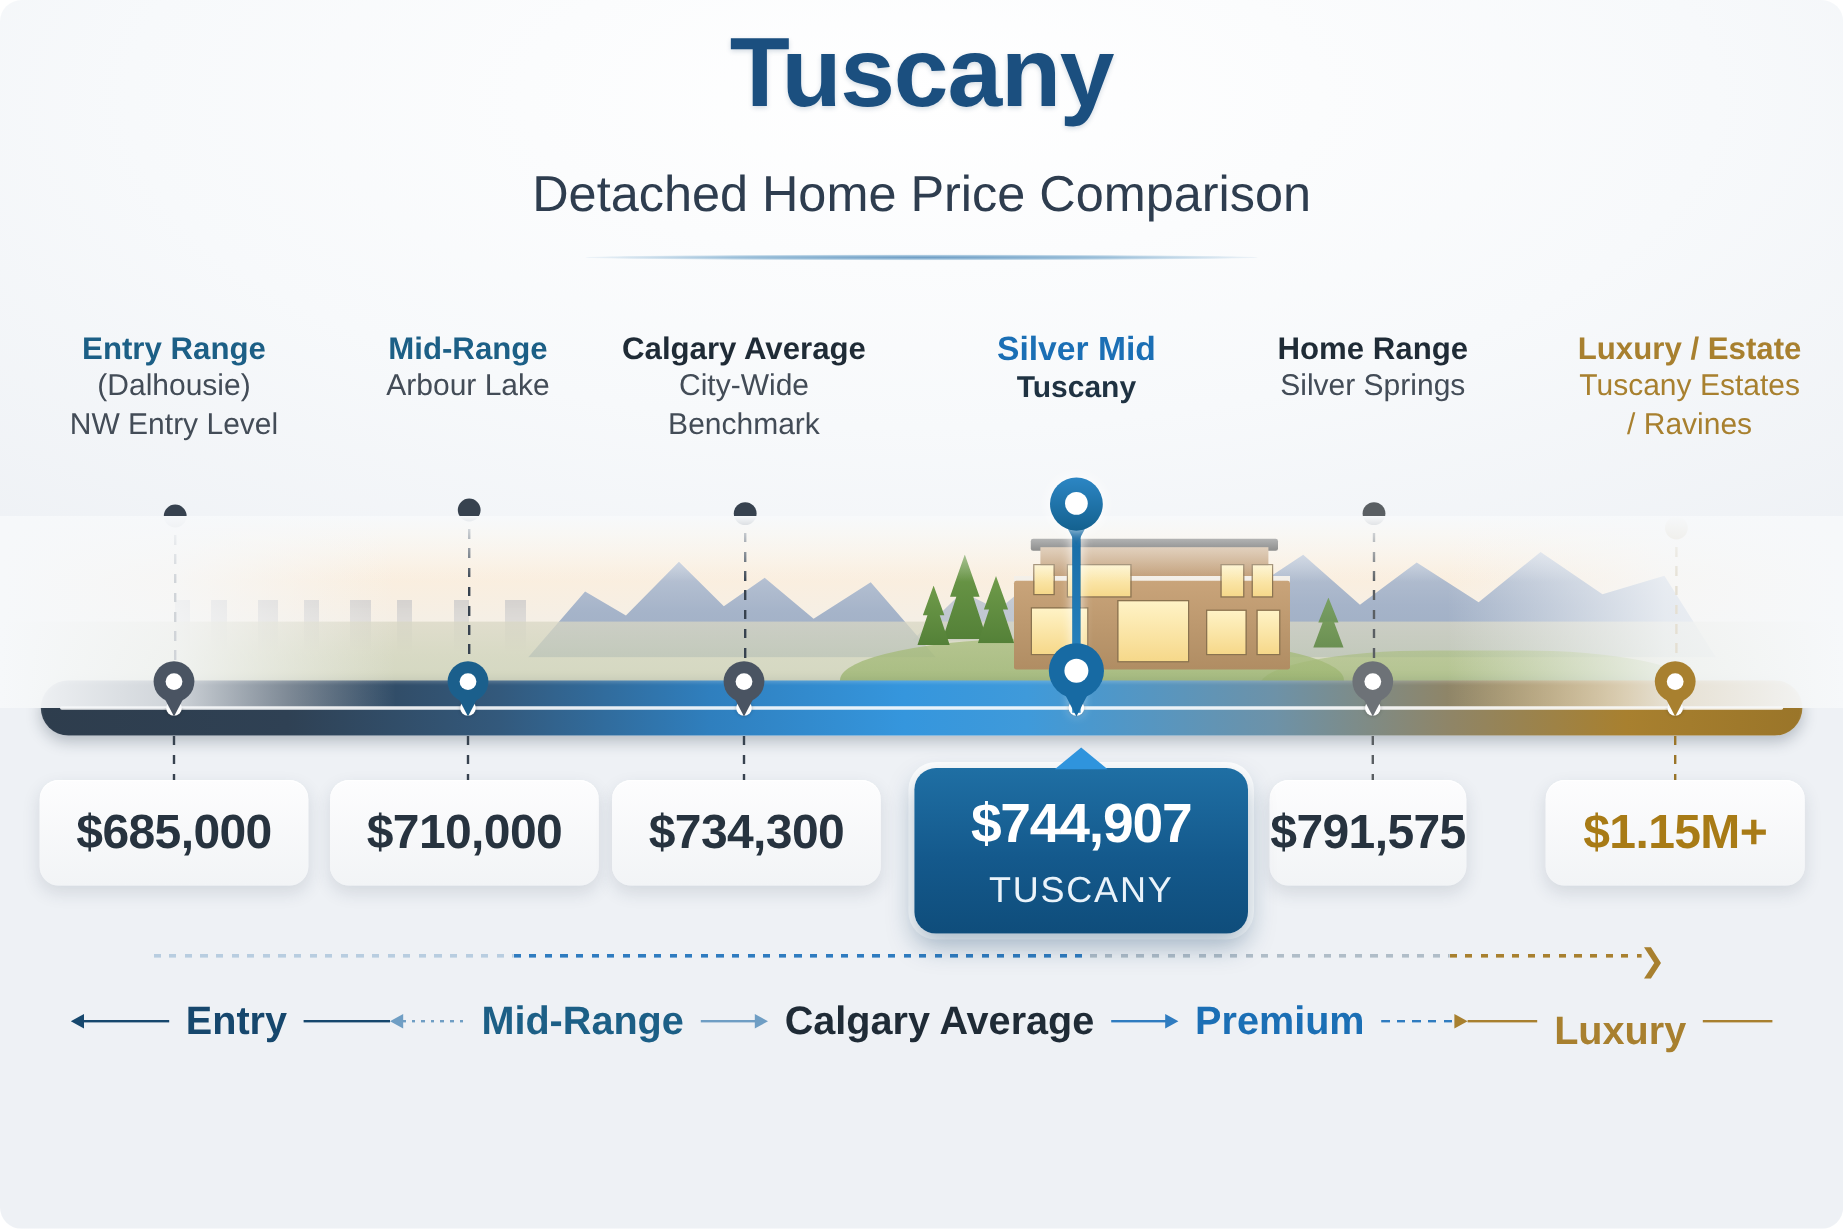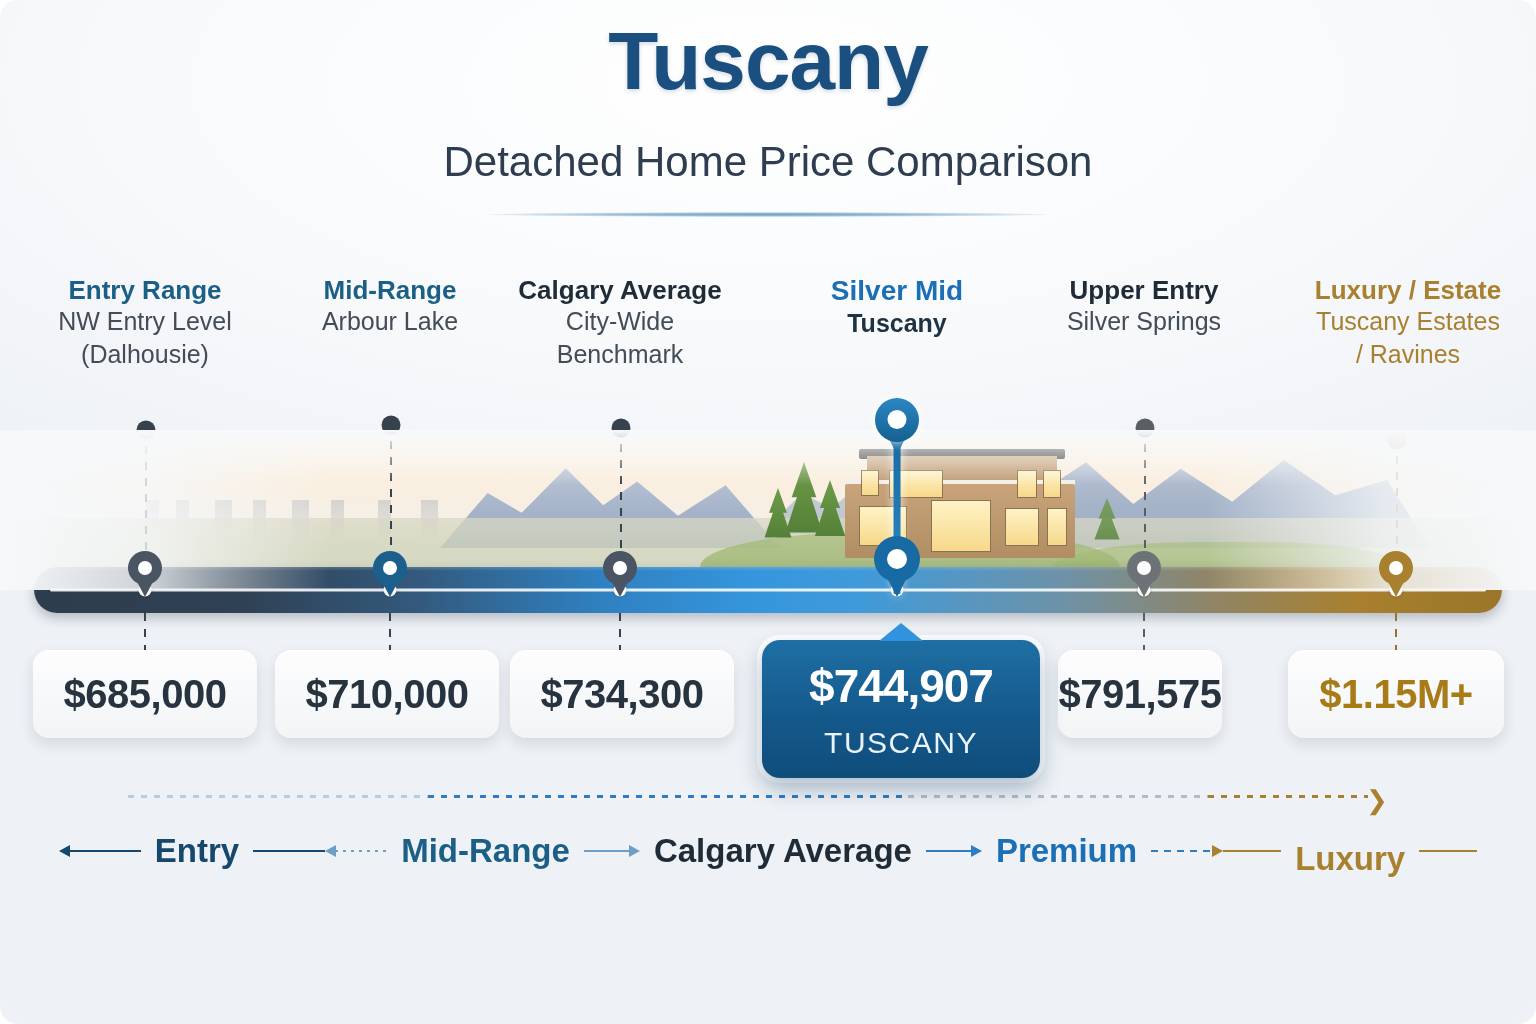--- a/index.html
+++ b/index.html
@@ -302,22 +302,22 @@
     <div class="scene-fade-r"></div>
   </div>
 
   <div class="title">Tuscany</div>
   <div class="subtitle">Detached Home Price Comparison</div>
   <div class="title-rule"></div>
 
   <div class="cols" id="cols">
       <div class="col" style="left: 15px; width: 260px;">
         <div class="kicker" style="color: rgb(28, 95, 134);">Entry Range</div>
+        <div class="sub">(Dalhousie)</div>
         <div class="sub">NW Entry Level</div>
-        <div class="sub">(Dalhousie)</div>
       </div>
       <div class="stem" style="left: 145px; top: 430px; height: 130px;">
         <div class="dot" style="background: rgb(55, 66, 79);"></div>
         <div class="dash" style="background: repeating-linear-gradient(rgb(55, 66, 79) 0px, rgb(55, 66, 79) 8px, transparent 8px, transparent 16px);"></div>
       </div>
       <div class="col" style="left: 260px; width: 260px;">
         <div class="kicker" style="color: rgb(28, 95, 134);">Mid-Range</div>
         <div class="sub">Arbour Lake</div>
       </div>
       <div class="stem" style="left: 390px; top: 425px; height: 135px;">
@@ -331,21 +331,21 @@
       </div>
       <div class="stem" style="left: 620px; top: 428px; height: 132px;">
         <div class="dot" style="background: rgb(55, 66, 79);"></div>
         <div class="dash" style="background: repeating-linear-gradient(rgb(55, 66, 79) 0px, rgb(55, 66, 79) 8px, transparent 8px, transparent 16px);"></div>
       </div>
       <div class="col big" style="left: 767px; width: 260px;">
         <div class="kicker" style="color: rgb(27, 111, 181);">Silver Mid</div>
         <div class="sub bold">Tuscany</div>
       </div>
       <div class="col" style="left: 1014px; width: 260px;">
-        <div class="kicker" style="color: rgb(31, 43, 54);">Upper Entry</div>
+        <div class="kicker" style="color: rgb(31, 43, 54);">Home Range</div>
         <div class="sub">Silver Springs</div>
       </div>
       <div class="stem" style="left: 1144px; top: 428px; height: 132px;">
         <div class="dot" style="background: rgb(90, 95, 99);"></div>
         <div class="dash" style="background: repeating-linear-gradient(rgb(90, 95, 99) 0px, rgb(90, 95, 99) 8px, transparent 8px, transparent 16px);"></div>
       </div>
       <div class="col" style="left: 1273px; width: 270px;">
         <div class="kicker" style="color: rgb(168, 128, 47);">Luxury / Estate</div>
         <div class="sub" style="color: rgb(168, 128, 47);">Tuscany Estates</div>
         <div class="sub" style="color: rgb(168, 128, 47);">/ Ravines</div>

